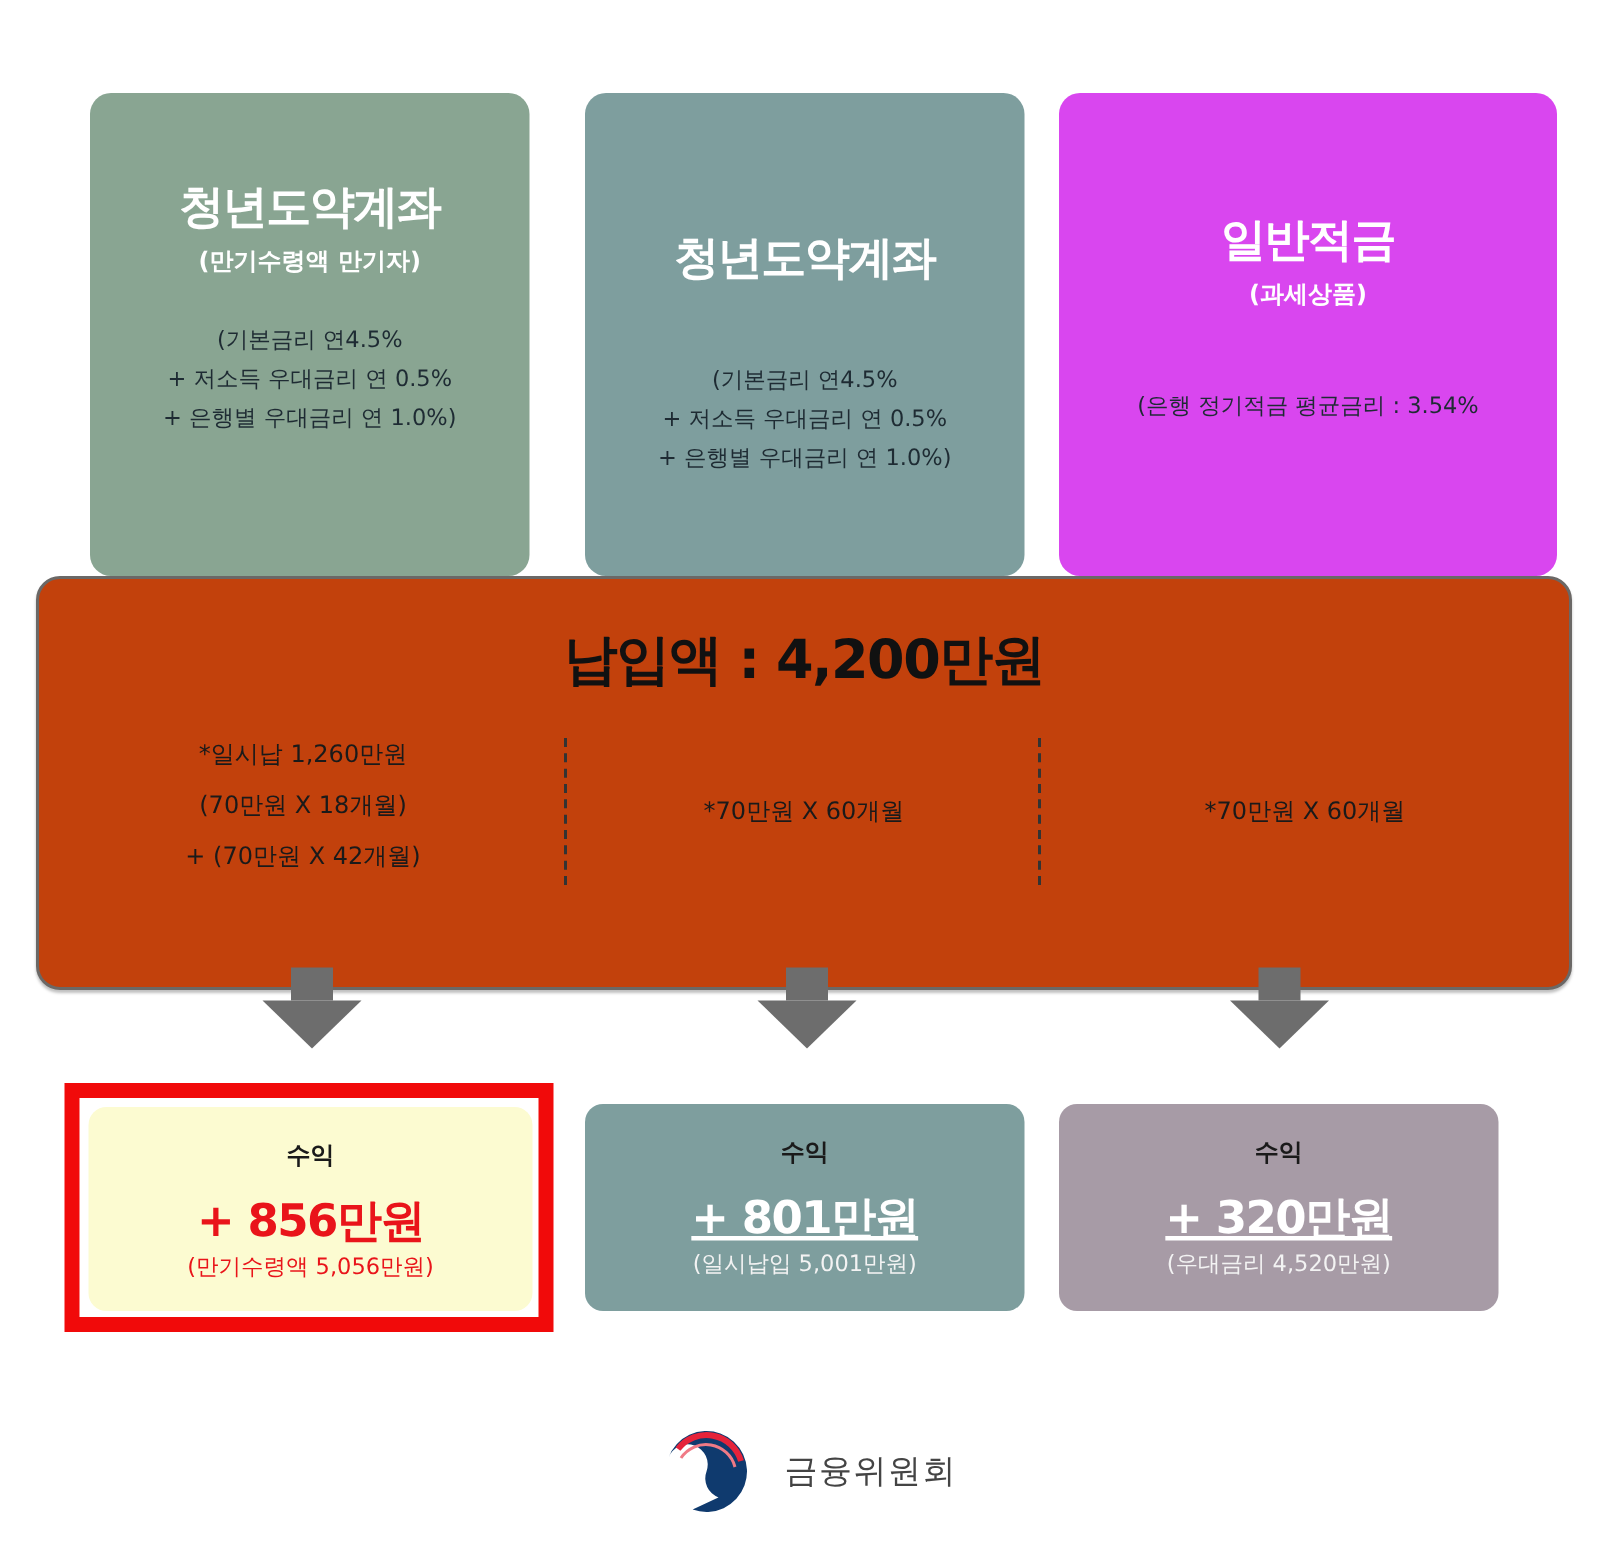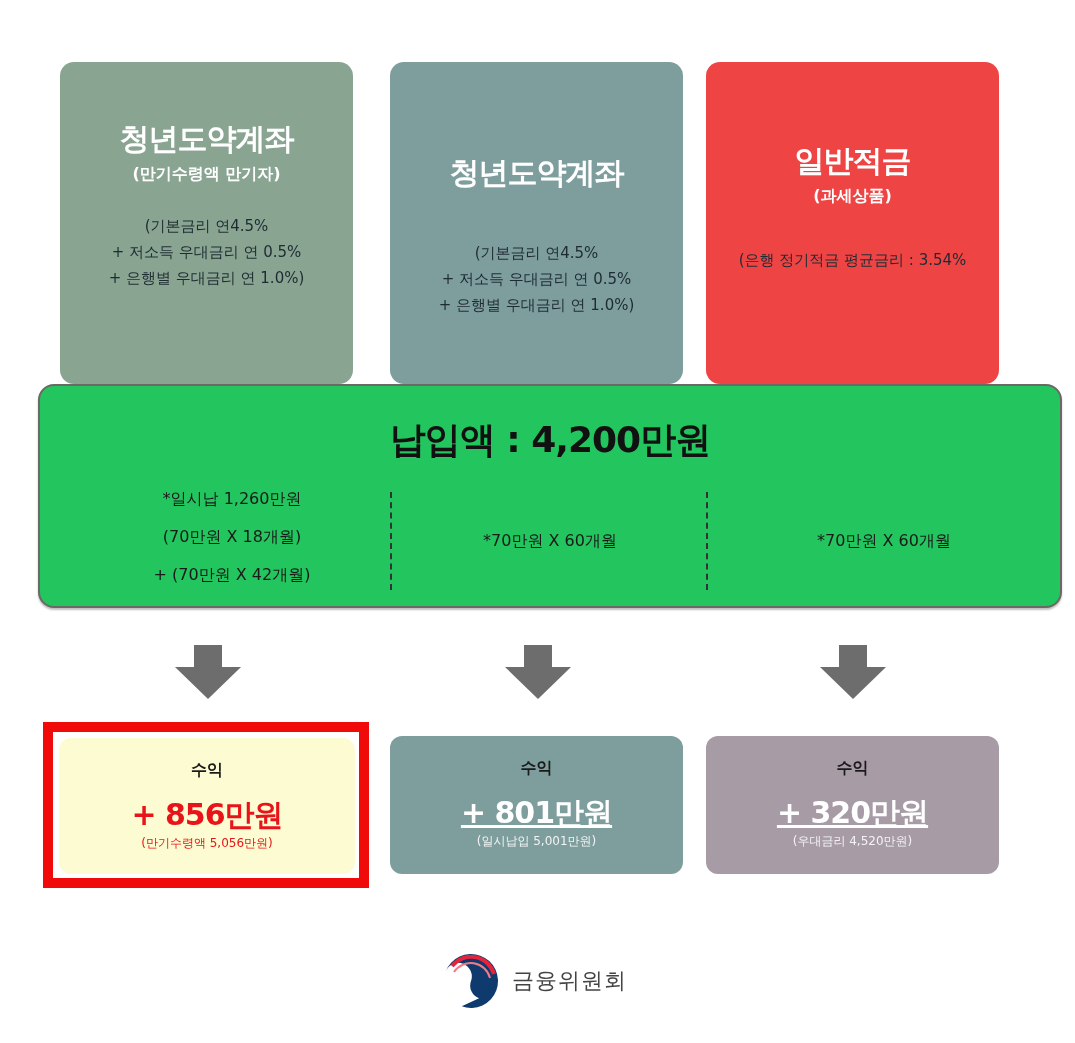--- a/index.html
+++ b/index.html
@@ -3,66 +3,66 @@
 <meta charset="utf-8">
 <style>
   html, body { margin:0; padding:0; background:#ffffff; }
   body { width:1075px; height:1043px; position:relative; overflow:hidden;
          font-family:"DejaVu Sans","Liberation Sans",sans-serif; }
   .card { position:absolute; border-radius:14px; box-sizing:border-box;
           text-align:center; }
   .top-card { top:62px; height:322px; color:#fff; }
   .c1 { left:60px; width:293px; background:#89a592; }
   .c2 { left:390px; width:293px; background:#7e9e9e; }
-  .c3 { left:706px; width:293px; background:#ef4444; }
+  .c3 { left:706px; width:332px; background:#d946ef; }
   .title { font-weight:bold; font-size:30px; line-height:38px; letter-spacing:-1px; color:#fff; }
   .subtitle { font-weight:bold; font-size:16px; color:#fff; margin-top:6px; }
   .rates { font-size:15px; line-height:26px; color:#1e2b33; }
   .c1 .title-wrap { padding-top:58px; }
   .c1 .rates { margin-top:28px; }
   .c2 .title-wrap { padding-top:92px; }
   .c2 .rates { margin-top:48px; }
   .c3 .title-wrap { padding-top:80px; }
-  .c3 .rates { margin-top:40px; }
+  .c3 .rates { margin-top:50px; }
 
-  .payment { position:absolute; left:24px; top:384px; width:1024px; height:224px;
-             background:#22c55e; border:2px solid #6b6866; border-radius:16px;
-             box-sizing:border-box; box-shadow:0 2px 2px rgba(0,0,0,0.25);margin-left:14px; }
+  .payment { position:absolute; left:24px; top:384px; width:1024px; height:276px;
+             background:#c2410c; border:2px solid #6b6866; border-radius:16px;
+             box-sizing:border-box; box-shadow:0 2px 2px rgba(0,0,0,0.25); }
   .pay-title { position:absolute; top:30px; left:0; right:0; text-align:center;
                font-size:36px; font-weight:bold; letter-spacing:-1px; color:#111; }
   .pay-col { position:absolute; top:100px; height:110px; display:flex; flex-direction:column;
              justify-content:center; text-align:center; font-size:16px; line-height:34px; color:#1a1a1a; }
-  .pc1 { left:16px; width:352px; top:96px;justify-content:space-between; }
+  .pc1 { left:0; width:352px; top:96px; }
   .pc2 { left:352px; width:316px; }
   .pc3 { left:668px; width:352px; }
   .dash { position:absolute; top:106px; height:98px; border-left:2px dashed #333; }
   .d1 { left:350px; } .d2 { left:666px; }
 
   .arrow { position:absolute; top:645px; width:66px; height:56px; }
   .arrow .stem { position:absolute; left:19px; top:0; width:28px; height:22px; background:#6d6d6d; }
   .arrow .head { position:absolute; left:0; top:22px; width:0; height:0;
                  border-left:33px solid transparent; border-right:33px solid transparent;
                  border-top:32px solid #6d6d6d; }
   .a1 { left:175px; } .a2 { left:505px; } .a3 { left:820px; }
 
   .highlight { position:absolute; left:43px; top:722px; width:326px; height:166px;
                border:10px solid #f10a0a; box-sizing:border-box; background:#fff; }
   .res { position:absolute; top:736px; height:138px; border-radius:12px; text-align:center; box-sizing:border-box; padding-top:22px; }
   .r1 { left:59px; top:738px; width:296px; height:136px; background:#fcfbd1; }
   .r2 { left:390px; width:293px; background:#7e9e9e; }
   .r3 { left:706px; width:293px; background:#a79ba6; }
   .res-label { font-size:16px; font-weight:bold; color:#1a1a1a; }
   .res-amount { font-size:30px; font-weight:bold; letter-spacing:-1px; line-height:36px; margin-top:16px; }
-  .res-total { font-size:12px; margin-top:2px; }
+  .res-total { font-size:15px; margin-top:2px; }
   .r1 .res-amount, .r1 .res-total { color:#e9141a; }
   .r2 .res-amount, .r3 .res-amount { color:#fff;text-decoration:underline; }
   .r2 .res-total, .r3 .res-total { color:#f3f3f3; }
 
   .logo { position:absolute; left:442px; top:953px; height:56px; display:flex; align-items:center; }
-  .logo-text { font-size:22px; color:#444; margin-left:12px; letter-spacing:1px; }
+  .logo-text { font-size:22px; color:#444; margin-left:23px; letter-spacing:1px; }
 </style>
 </head>
 <body>
 
 <div class="card top-card c1">
   <div class="title-wrap">
     <div class="title">청년도약계좌</div>
     <div class="subtitle">(만기수령액 만기자)</div>
   </div>
   <div class="rates">

